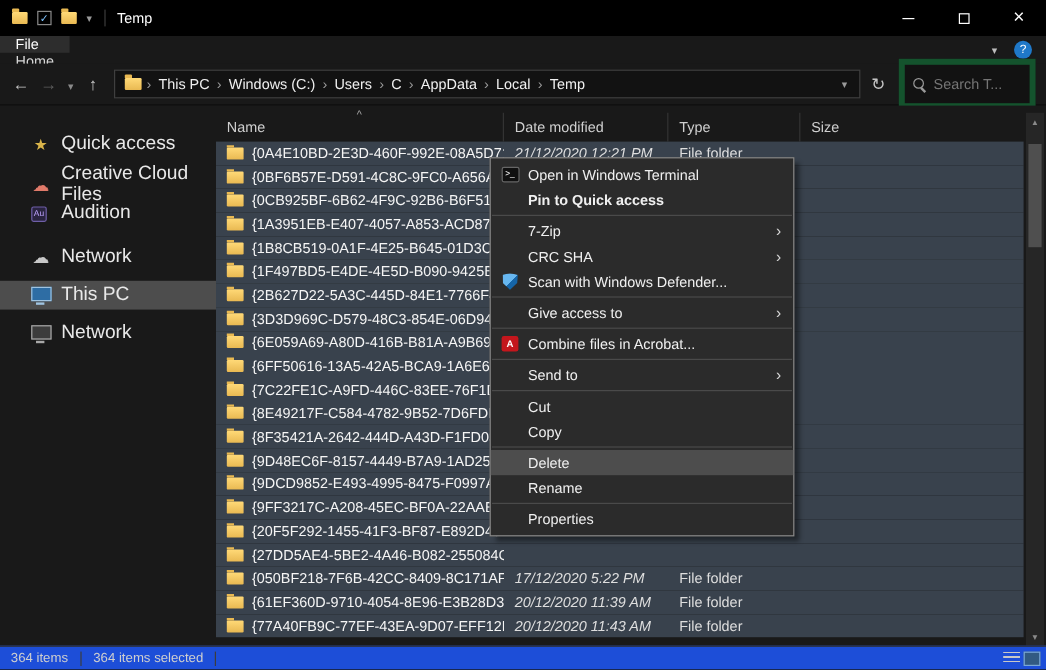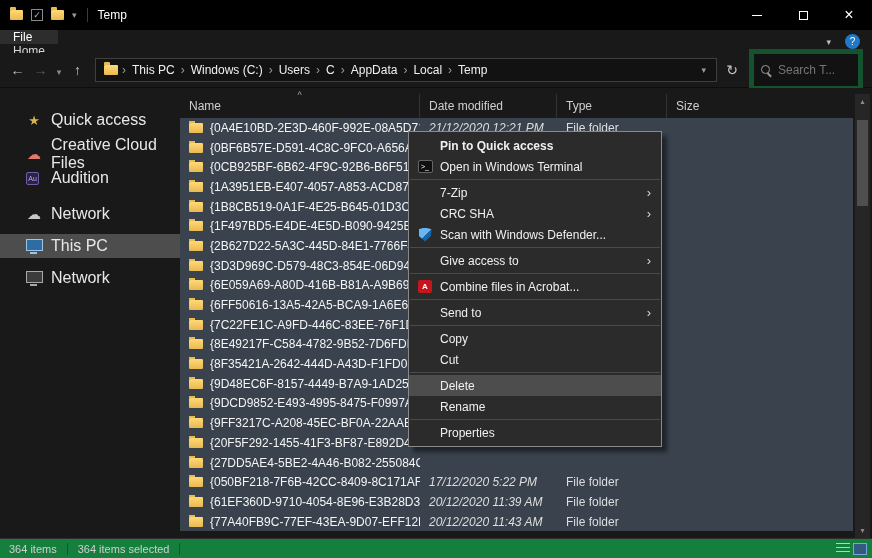--- a/index.html
+++ b/index.html
@@ -113,21 +113,21 @@
   
   .vscroll { position:absolute; top:6px; right:2px; width:15px; bottom:0; background:#262626; }
   .vs-arrow { height:15px; display:flex; align-items:center; justify-content:center;
               color:#8a8a8a; font-size:8px; }
   .vs-up::before { content:'▴'; }
   .vs-down { position:absolute; bottom:0; left:0; right:0; }
   .vs-down::before { content:'▾'; }
   .vs-thumb { position:absolute; top:26px; left:2px; right:2px; height:86px; background:#4f4f4f; }
 
   
-  .statusbar { position:absolute; left:0; right:0; bottom:0; height:20px; background:#15803d;
+  .statusbar { position:absolute; left:0; right:0; bottom:0; height:20px; background:#1d4ed8;
                border-top:1px solid #2e2e2e; display:flex; align-items:center; font-size:11px;
                color:#cfcfcf; gap:10px; padding-left:9px; }
   .sb-div { width:1px; height:12px; background:#3c3c3c; }
   .sb-icons { margin-left:auto; display:flex; gap:3px; padding-right:5px; align-items:center; }
   .details-view-icon { width:14px; height:11px;
       background:repeating-linear-gradient(to bottom,#c8c8c8 0 1px,transparent 1px 4px); }
   .thumbs-view-icon { width:14px; height:12px; border:1px solid #7aa7d6; background:#325a82; }
 
   
   .context-menu { position:absolute; left:408px; top:131px; width:254px; background:#2b2b2b;
@@ -470,29 +470,29 @@
     <span class="sb-div"></span>
     <span>364 items selected</span>
     <span class="sb-div"></span>
     <div class="sb-icons">
       <span class="details-view-icon"></span>
       <span class="thumbs-view-icon"></span>
     </div>
   </div>
 
   <div class="context-menu">
-      <div class="menu-item bold">
-        <span>Pin to Quick access</span>
-      </div>
       <div class="menu-item">
         <span class="mi-icon">
           <span class="terminal-icon"></span>
         </span>
         <span>Open in Windows Terminal</span>
       </div>
+      <div class="menu-item bold">
+        <span>Pin to Quick access</span>
+      </div>
       <div class="menu-sep"></div>
       <div class="menu-item">
         <span>7-Zip</span>
         <span class="submenu-arrow"></span>
       </div>
       <div class="menu-item">
         <span>CRC SHA</span>
         <span class="submenu-arrow"></span>
       </div>
       <div class="menu-item">
@@ -513,24 +513,24 @@
         </span>
         <span>Combine files in Acrobat...</span>
       </div>
       <div class="menu-sep"></div>
       <div class="menu-item">
         <span>Send to</span>
         <span class="submenu-arrow"></span>
       </div>
       <div class="menu-sep"></div>
       <div class="menu-item">
+        <span>Cut</span>
+      </div>
+      <div class="menu-item">
         <span>Copy</span>
-      </div>
-      <div class="menu-item">
-        <span>Cut</span>
       </div>
       <div class="menu-sep"></div>
       <div class="menu-item highlight">
         <span>Delete</span>
       </div>
       <div class="menu-item">
         <span>Rename</span>
       </div>
       <div class="menu-sep"></div>
       <div class="menu-item">

